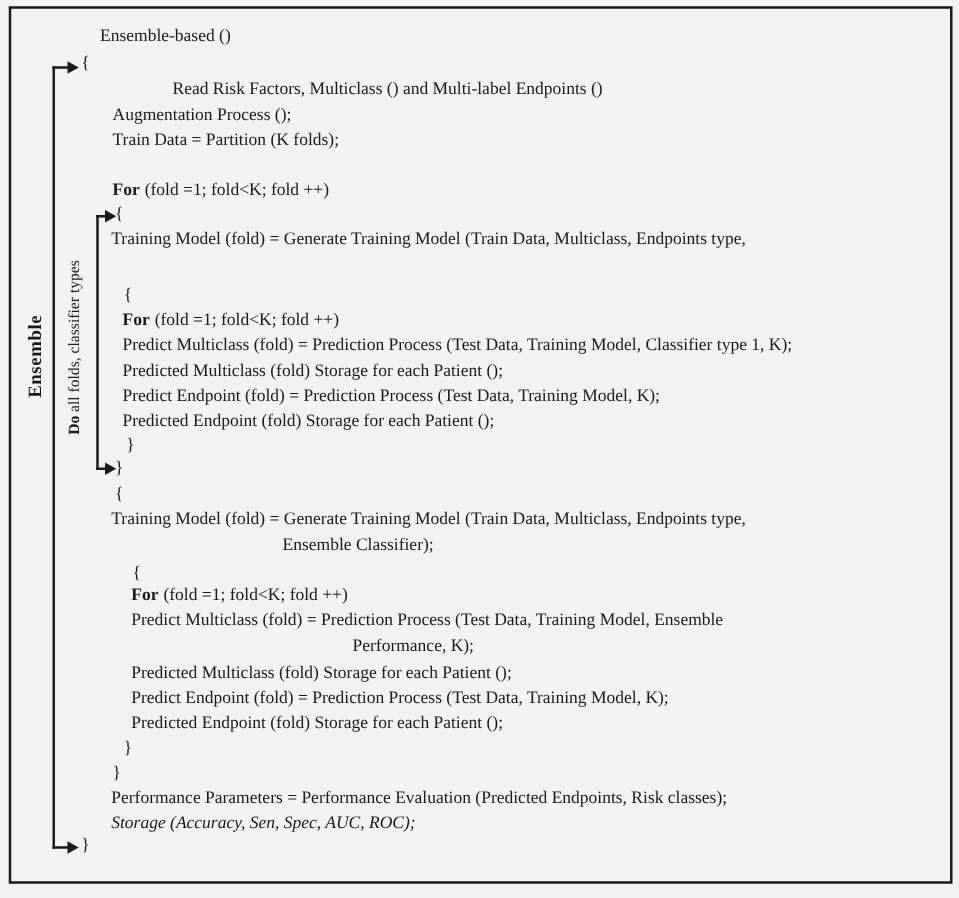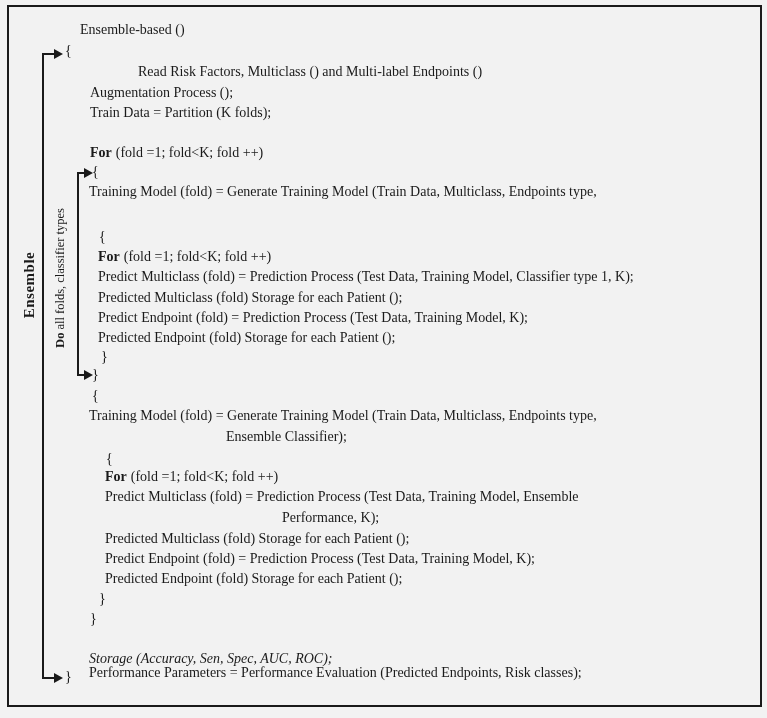--- a/index.html
+++ b/index.html
@@ -92,17 +92,17 @@
   <div class="ln" style="left:217px; top:421px;">Ensemble Classifier);</div>
   <div class="ln" style="left:97px; top:443px;">{</div>
   <div class="ln" style="left:96px; top:461px;"><span class="kw">For</span><span>(fold =1; fold&lt;K; fold ++)</span></div>
   <div class="ln" style="left:96px; top:481px;">Predict Multiclass (fold) = Prediction Process (Test Data, Training Model, Ensemble</div>
   <div class="ln" style="left:273px; top:502px;">Performance, K);</div>
   <div class="ln" style="left:96px; top:523px;">Predicted Multiclass (fold) Storage for each Patient ();</div>
   <div class="ln" style="left:96px; top:543px;">Predict Endpoint (fold) = Prediction Process (Test Data, Training Model, K);</div>
   <div class="ln" style="left:96px; top:563px;">Predicted Endpoint (fold) Storage for each Patient ();</div>
   <div class="ln" style="left:90px; top:583px;">}</div>
   <div class="ln" style="left:81px; top:603px;">}</div>
-  <div class="ln" style="left:80px; top:657px;">Performance Parameters = Performance Evaluation (Predicted Endpoints, Risk classes);</div>
+  <div class="ln" style="left:80px; top:623px;">Performance Parameters = Performance Evaluation (Predicted Endpoints, Risk classes);</div>
   <div class="ln" style="left:80px; top:643px;font-style:italic;">Storage (Accuracy, Sen, Spec, AUC, ROC);</div>
   <div class="ln" style="left:56px; top:661px;">}</div>
 
 </div>
 
 </body></html>

